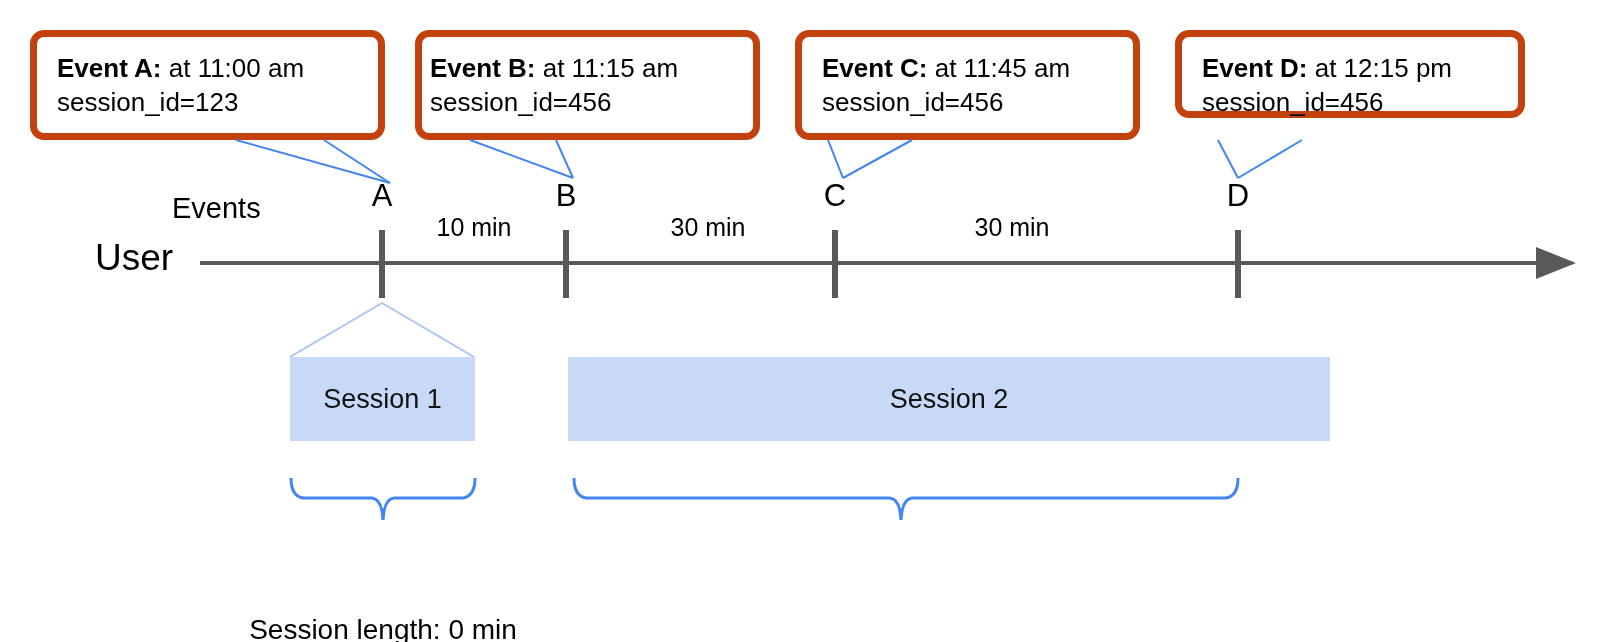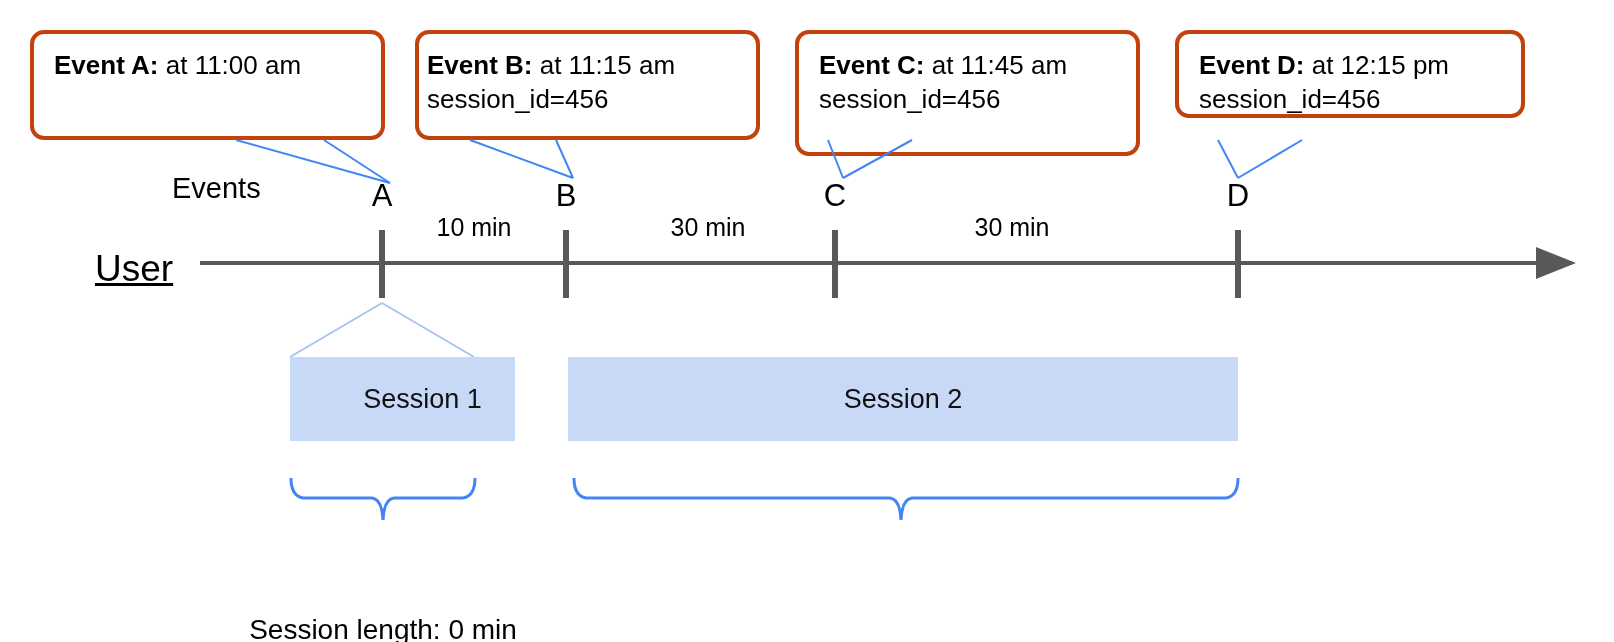--- a/index.html
+++ b/index.html
@@ -1,21 +1,21 @@
 <!DOCTYPE html>
 <html><head>
 <meta charset="utf-8">
 <style>
   html,body{margin:0;padding:0;background:#fff;}
   body{width:1614px;height:642px;position:relative;overflow:hidden;
        font-family:"Liberation Sans",sans-serif;color:#000;}
   #stage{position:absolute;left:0;top:0;width:1614px;height:642px;}
   svg.layer{position:absolute;left:0;top:0;width:1614px;height:642px;pointer-events:none;}
 
-  .callout{position:absolute;box-sizing:border-box;border:4px solid #c2410c;
+  .callout{position:absolute;box-sizing:border-box;border:7px solid #c2410c;
            border-radius:14px;background:#fff;padding:14px 18px 10px 20px;}
   .callout .line1{font-size:26px;line-height:34px;white-space:nowrap;}
   .callout .line2{font-size:26px;line-height:34px;white-space:nowrap;}
   .callout .evt{font-weight:bold;}
 
   .axis-label{position:absolute;white-space:nowrap;}
   .lbl-events{font-size:29px;}
   .lbl-user{font-size:37px;}
   .tickletter{position:absolute;font-size:31px;transform:translateX(-50%);white-space:nowrap;}
   .gap{position:absolute;font-size:25px;transform:translateX(-50%);white-space:nowrap;}
@@ -26,28 +26,29 @@
 
   .slen{position:absolute;font-size:28px;transform:translateX(-50%);white-space:nowrap;}
 </style>
 </head>
 <body>
 
 <div id="stage">
 
   <div class="callout" style="left:30px;top:30px;width:355px;height:110px;">
     <div class="line1"><span class="evt">Event A:</span><span> at 11:00 am</span></div>
+    <div class="line2">session_id=123</div>
   </div>
 
   <div class="callout" style="left:415px;top:30px;width:345px;height:110px;padding-left:8px;">
     <div class="line1"><span class="evt">Event B:</span><span> at 11:15 am</span></div>
     <div class="line2">session_id=456</div>
   </div>
 
-  <div class="callout" style="left:795px;top:30px;width:345px;height:126px;">
+  <div class="callout" style="left:795px;top:30px;width:345px;height:110px;">
     <div class="line1"><span class="evt">Event C:</span><span> at 11:45 am</span></div>
     <div class="line2">session_id=456</div>
   </div>
 
   <div class="callout" style="left:1175px;top:30px;width:350px;height:88px;">
     <div class="line1"><span class="evt">Event D:</span><span> at 12:15 pm</span></div>
     <div class="line2">session_id=456</div>
   </div>
 
   <svg class="layer" viewBox="0 0 1614 642">
@@ -84,35 +85,35 @@
     <g fill="none" stroke="#a8c4ef" stroke-width="2">
       <path d="M 382 303 L 290 357"></path>
       <path d="M 382 303 L 474 357"></path>
     </g>
 
     <path fill="none" stroke="#4285F4" stroke-width="3" d="M 291 478 q 0 18 12 20 L 372 498 q 10 1 11 22 q 1 -21 11 -22 L 463 498 q 12 -2 12 -20"></path>
 
     <path fill="none" stroke="#4285F4" stroke-width="3" d="M 574 478 q 0 18 12 20 L 890 498 q 10 1 11 22 q 1 -21 11 -22 L 1226 498 q 12 -2 12 -20"></path>
   </svg>
 
-  <div class="axis-label lbl-events" style="left:172px;top:172px;text-align:center;">Events</div>
-  <div class="axis-label lbl-user" style="left:95px;top:248px;text-decoration:underline;">User</div>
+  <div class="axis-label lbl-events" style="left:172px;top:192px;text-align:center;">Events</div>
+  <div class="axis-label lbl-user" style="left:95px;top:237px;">User</div>
 
   <div class="tickletter" style="left:382px;top:178px;">A</div>
   <div class="tickletter" style="left:566px;top:178px;">B</div>
   <div class="tickletter" style="left:835px;top:178px;">C</div>
   <div class="tickletter" style="left:1238px;top:178px;">D</div>
 
   <div class="gap" style="left:474px;top:213px;">10 min</div>
   <div class="gap" style="left:708px;top:213px;">30 min</div>
   <div class="gap" style="left:1012px;top:213px;">30 min</div>
 
-  <div class="sessionbar" style="left:290px;top:357px;width:185px;height:84px;padding-left:40px;">
+  <div class="sessionbar" style="left:290px;top:357px;width:185px;height:84px;">
     <span>Session 1</span>
   </div>
 
-  <div class="sessionbar" style="left:568px;top:357px;width:670px;height:84px;">
+  <div class="sessionbar" style="left:568px;top:357px;width:762px;height:84px;">
     <span>Session 2</span>
   </div>
 
   <div class="slen" style="left:383px;top:583px;margin-top:31px;">Session length: 0 min</div>
 
 </div>
 
 </body></html>

